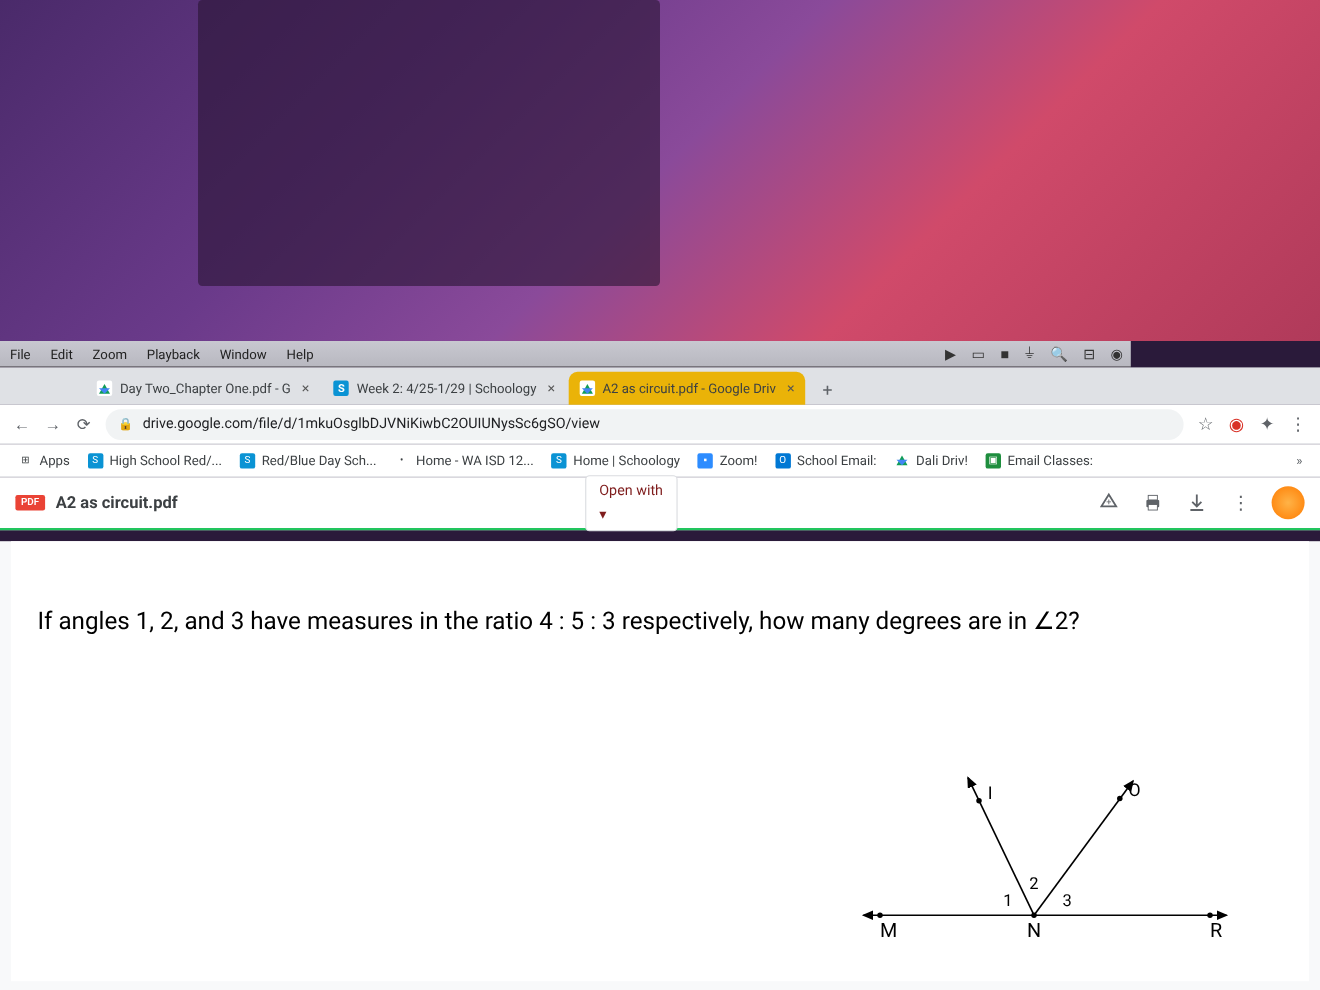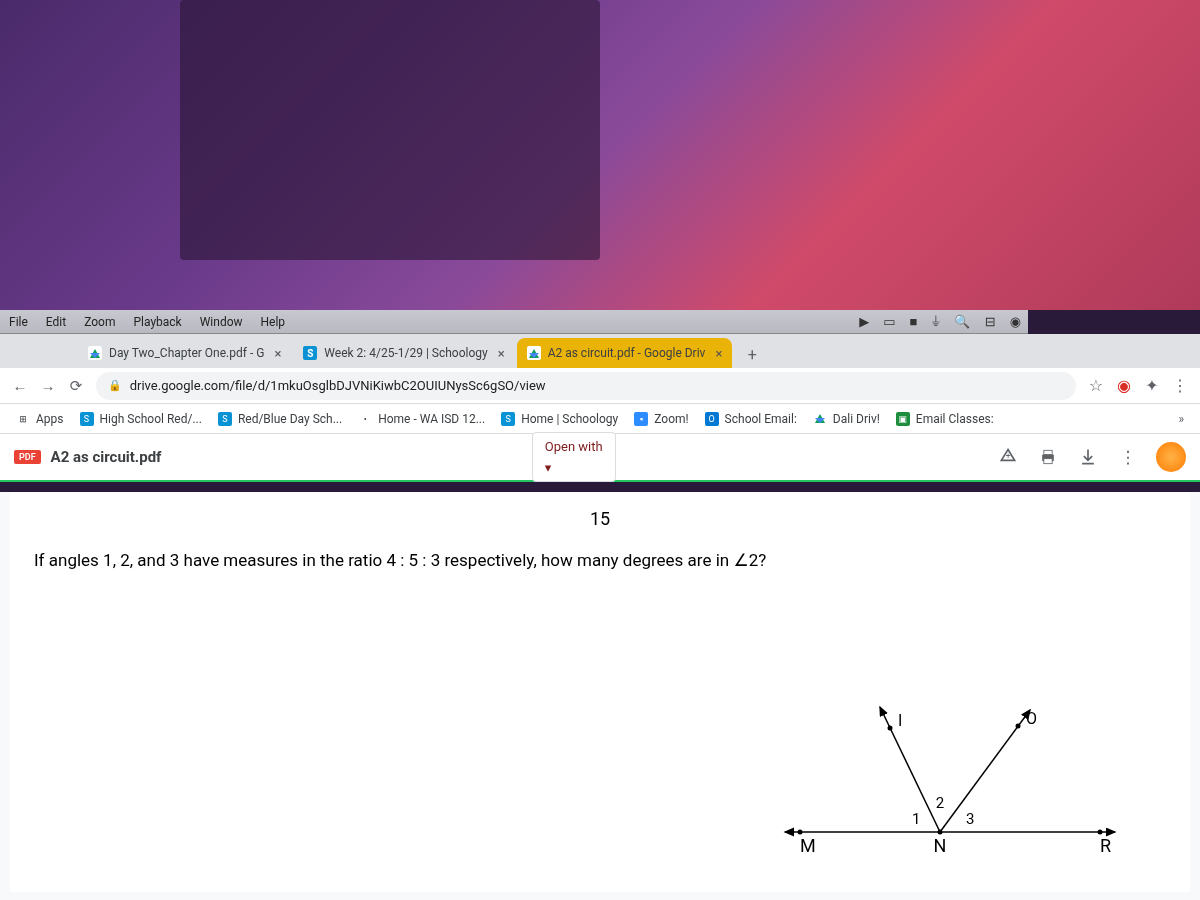--- a/index.html
+++ b/index.html
@@ -39,21 +39,21 @@
 .pdf-badge { background: #ea4335; color:#fff; font-size: 9px; font-weight: 600; padding: 2px 5px; border-radius: 2px; margin-right: 10px; }
 .gd-title { color: #3c4043; font-size: 15px; font-weight: bold; }
 .gd-spacer { flex: 1; }
 .open-with { background: #fff; border: 1px solid #dadce0; color:#7f1d1d; font-size: 13px; padding: 6px 12px; border-radius: 4px; display:flex; align-items:flex-start; gap:6px;flex-direction:column; }
 .gd-icon { width: 36px; height: 36px; display:flex; align-items:center; justify-content:center; color:#5f6368; font-size:17px; margin-left: 4px; }
 .avatar { width: 30px; height: 30px; border-radius: 50%; background: radial-gradient(circle, #ffb347, #ff7b00); margin-left: 10px; }
 
 .doc-area { background: #f8f9fa; height: 420px; border-bottom: 1px solid #dadce0; }
 .page { background: #fff; margin: 10px 10px 0 10px; height: 400px; padding: 16px 24px; font-family: 'Times New Roman', serif; color:#000; }
 .page .prob-num { text-align: center; font-size: 18px; margin-bottom: 20px; }
-.page .question { font-size: 17px; line-height: 1.4; }
+.page .question { font-size: 22px; line-height: 1.4; margin-top: 43px; }
 .figure { position: absolute; right: 60px; bottom: 30px; width: 360px; height: 180px; }
 .figure svg { width: 100%; height: 100%; }
 
 .drive-tri { display:inline-block; width:0; height:0; border-left:5px solid transparent; border-right:5px solid transparent; border-bottom:9px solid #0f9d58; position:relative; }
 .drive-tri::after{content:"";position:absolute;left:-5px;top:4px;width:0;height:0;border-left:5px solid transparent;border-right:5px solid transparent;border-top:5px solid #4285f4;}
 </style>
 </head>
 <body>
 
 <div class="photo-bg"></div>
@@ -182,21 +182,20 @@
         <svg width="20" height="20" viewBox="0 0 24 24" fill="none" stroke="#5f6368" stroke-width="2">
           <path d="M12 3v12M7 11l5 5 5-5M5 20h14"></path>
         </svg>
       </div>
     <div class="gd-icon">⋮</div>
     <div class="avatar"></div>
   </div>
 
   <div class="doc-area">
     <div class="page" style="position:relative">
-      <div class="prob-num">15</div>
       <div class="question">If angles 1, 2, and 3 have measures in the ratio 4 : 5 : 3 respectively, how many degrees are in ∠2?</div>
       <div class="figure">
         <svg viewBox="0 0 360 180">
           <defs>
             <marker id="arr" markerWidth="8" markerHeight="8" refX="6" refY="3" orient="auto">
                 <path d="M0,0 L7,3 L0,6 Z" fill="#000"></path>
               </marker>
           </defs>
 
           <line x1="170" y1="150" x2="15" y2="150" stroke="#000" stroke-width="1.5" marker-end="url(#arr)"></line>

